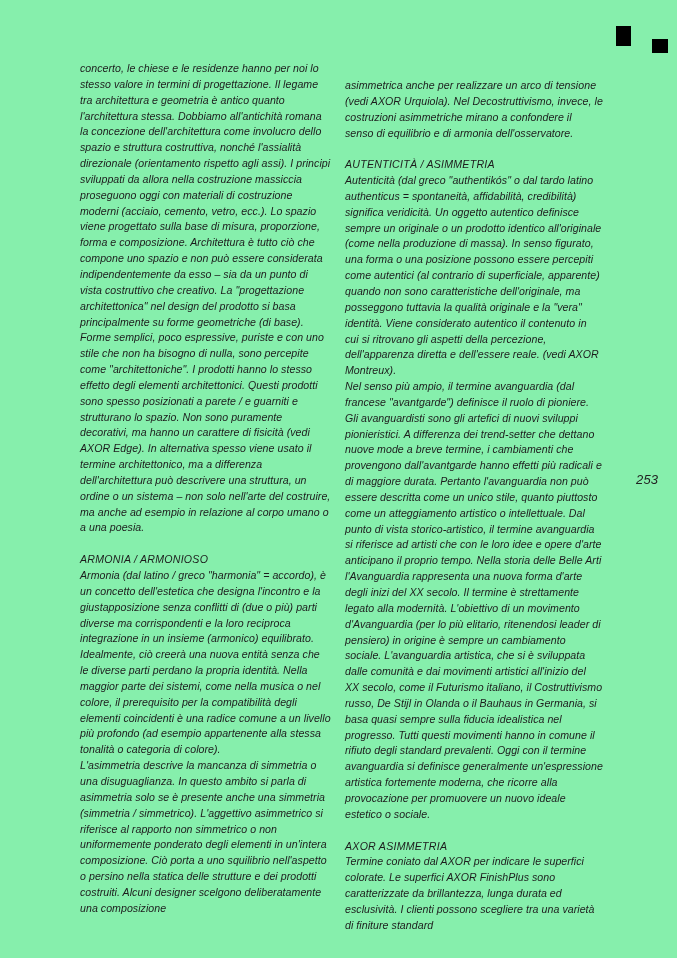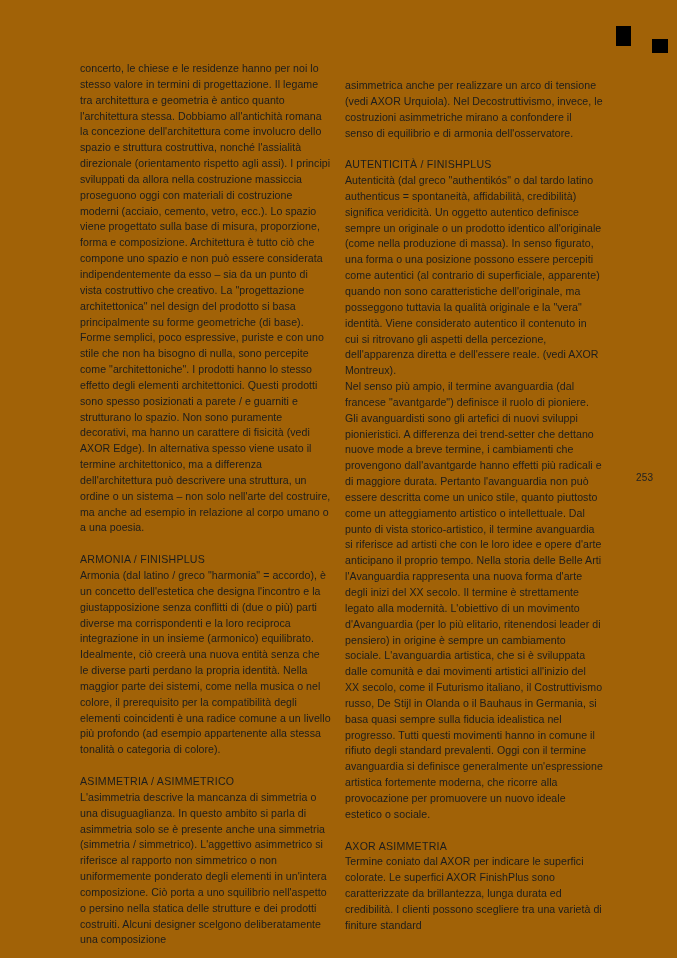--- a/index.html
+++ b/index.html
@@ -9,21 +9,22 @@
     height: 958px;
     position: relative;
     background: #ffffff;
     font-family: "Liberation Sans", sans-serif;
     color: #1c1c1c;
     overflow: hidden;
   }
   .page {
     position: absolute;
     inset: 0;
-    background: #a16207;
+    background: #86efac;
+    font-style: italic;
   }
   .crop-mark {
     position: absolute;
     background: #000000;
   }
   .crop-mark-1 { left: 616px; top: 26px; width: 15px; height: 20px; }
   .crop-mark-2 { left: 652px; top: 39px; width: 16px; height: 14px; }
   .column {
     position: absolute;
     top: 61px;
@@ -42,45 +43,44 @@
     margin: 15.85px 0 0 0;
     font-size: 10.6px;
     font-weight: 400;
     letter-spacing: 0.25px;
     text-transform: none;
   }
   .page-number {
     position: absolute;
     left: 636px;
     top: 472px;
-    font-size: 10px;
+    font-size: 13px;
     letter-spacing: 0.2px;
     color: #222222;
   }
 </style>
 </head>
 <body>
 
 <div class="page">
 
   <div class="crop-mark crop-mark-1"></div>
   <div class="crop-mark crop-mark-2"></div>
 
   <div class="column column-left">
     <p class="para">concerto, le chiese e le residenze hanno per noi lo stesso valore in termini di progettazione. Il legame tra architettura e geometria è antico quanto l'architettura stessa. Dobbiamo all'antichità romana la concezione dell'architettura come involucro dello spazio e struttura costruttiva, nonché l'assialità direzionale (orientamento rispetto agli assi). I principi sviluppati da allora nella costruzione massiccia proseguono oggi con materiali di costruzione moderni (acciaio, cemento, vetro, ecc.). Lo spazio viene progettato sulla base di misura, proporzione, forma e composizione. Architettura è tutto ciò che compone uno spazio e non può essere considerata indipendentemente da esso – sia da un punto di vista costruttivo che creativo. La "progettazione architettonica" nel design del prodotto si basa principalmente su forme geometriche (di base). Forme semplici, poco espressive, puriste e con uno stile che non ha bisogno di nulla, sono percepite come "architettoniche". I prodotti hanno lo stesso effetto degli elementi architettonici. Questi prodotti sono spesso posizionati a parete / e guarniti e strutturano lo spazio. Non sono puramente decorativi, ma hanno un carattere di fisicità (vedi AXOR Edge). In alternativa spesso viene usato il termine architettonico, ma a differenza dell'architettura può descrivere una struttura, un ordine o un sistema – non solo nell'arte del costruire, ma anche ad esempio in relazione al corpo umano o a una poesia.</p>
-    <h2 class="heading">ARMONIA / FINISHPLUS</h2>
+    <h2 class="heading">ARMONIA / ARMONIOSO</h2>
     <p class="para">Armonia (dal latino / greco "harmonia" = accordo), è un concetto dell'estetica che designa l'incontro e la giustapposizione senza conflitti di (due o più) parti diverse ma corrispondenti e la loro reciproca integrazione in un insieme (armonico) equilibrato. Idealmente, ciò creerà una nuova entità senza che le diverse parti perdano la propria identità. Nella maggior parte dei sistemi, come nella musica o nel colore, il prerequisito per la compatibilità degli elementi coincidenti è una radice comune a un livello più profondo (ad esempio appartenente alla stessa tonalità o categoria di colore).</p>
-    <h2 class="heading">ASIMMETRIA / ASIMMETRICO</h2>
     <p class="para">L'asimmetria descrive la mancanza di simmetria o una disuguaglianza. In questo ambito si parla di asimmetria solo se è presente anche una simmetria (simmetria / simmetrico). L'aggettivo asimmetrico si riferisce al rapporto non simmetrico o non uniformemente ponderato degli elementi in un'intera composizione. Ciò porta a uno squilibrio nell'aspetto o persino nella statica delle strutture e dei prodotti costruiti. Alcuni designer scelgono deliberatamente una composizione</p>
   </div>
 
   <div class="column column-right">
     <p class="para">asimmetrica anche per realizzare un arco di tensione (vedi AXOR Urquiola). Nel Decostruttivismo, invece, le costruzioni asimmetriche mirano a confondere il senso di equilibrio e di armonia dell'osservatore.</p>
-    <h2 class="heading">AUTENTICITÀ / FINISHPLUS</h2>
+    <h2 class="heading">AUTENTICITÀ / ASIMMETRIA</h2>
     <p class="para">Autenticità (dal greco "authentikós" o dal tardo latino authenticus = spontaneità, affidabilità, credibilità) significa veridicità. Un oggetto autentico definisce sempre un originale o un prodotto identico all'originale (come nella produzione di massa). In senso figurato, una forma o una posizione possono essere percepiti come autentici (al contrario di superficiale, apparente) quando non sono caratteristiche dell'originale, ma posseggono tuttavia la qualità originale e la "vera" identità. Viene considerato autentico il contenuto in cui si ritrovano gli aspetti della percezione, dell'apparenza diretta e dell'essere reale. (vedi AXOR Montreux).</p>
     <p class="para">Nel senso più ampio, il termine avanguardia (dal francese "avantgarde") definisce il ruolo di pioniere. Gli avanguardisti sono gli artefici di nuovi sviluppi pionieristici. A differenza dei trend-setter che dettano nuove mode a breve termine, i cambiamenti che provengono dall'avantgarde hanno effetti più radicali e di maggiore durata. Pertanto l'avanguardia non può essere descritta come un unico stile, quanto piuttosto come un atteggiamento artistico o intellettuale. Dal punto di vista storico-artistico, il termine avanguardia si riferisce ad artisti che con le loro idee e opere d'arte anticipano il proprio tempo. Nella storia delle Belle Arti l'Avanguardia rappresenta una nuova forma d'arte degli inizi del XX secolo. Il termine è strettamente legato alla modernità. L'obiettivo di un movimento d'Avanguardia (per lo più elitario, ritenendosi leader di pensiero) in origine è sempre un cambiamento sociale. L'avanguardia artistica, che si è sviluppata dalle comunità e dai movimenti artistici all'inizio del XX secolo, come il Futurismo italiano, il Costruttivismo russo, De Stijl in Olanda o il Bauhaus in Germania, si basa quasi sempre sulla fiducia idealistica nel progresso. Tutti questi movimenti hanno in comune il rifiuto degli standard prevalenti. Oggi con il termine avanguardia si definisce generalmente un'espressione artistica fortemente moderna, che ricorre alla provocazione per promuovere un nuovo ideale estetico o sociale.</p>
     <h2 class="heading">AXOR ASIMMETRIA</h2>
-    <p class="para">Termine coniato dal AXOR per indicare le superfici colorate. Le superfici AXOR FinishPlus sono caratterizzate da brillantezza, lunga durata ed credibilità. I clienti possono scegliere tra una varietà di finiture standard</p>
+    <p class="para">Termine coniato dal AXOR per indicare le superfici colorate. Le superfici AXOR FinishPlus sono caratterizzate da brillantezza, lunga durata ed esclusività. I clienti possono scegliere tra una varietà di finiture standard</p>
   </div>
 
   <div class="page-number">253</div>
 
 </div>
 
 </body></html>

